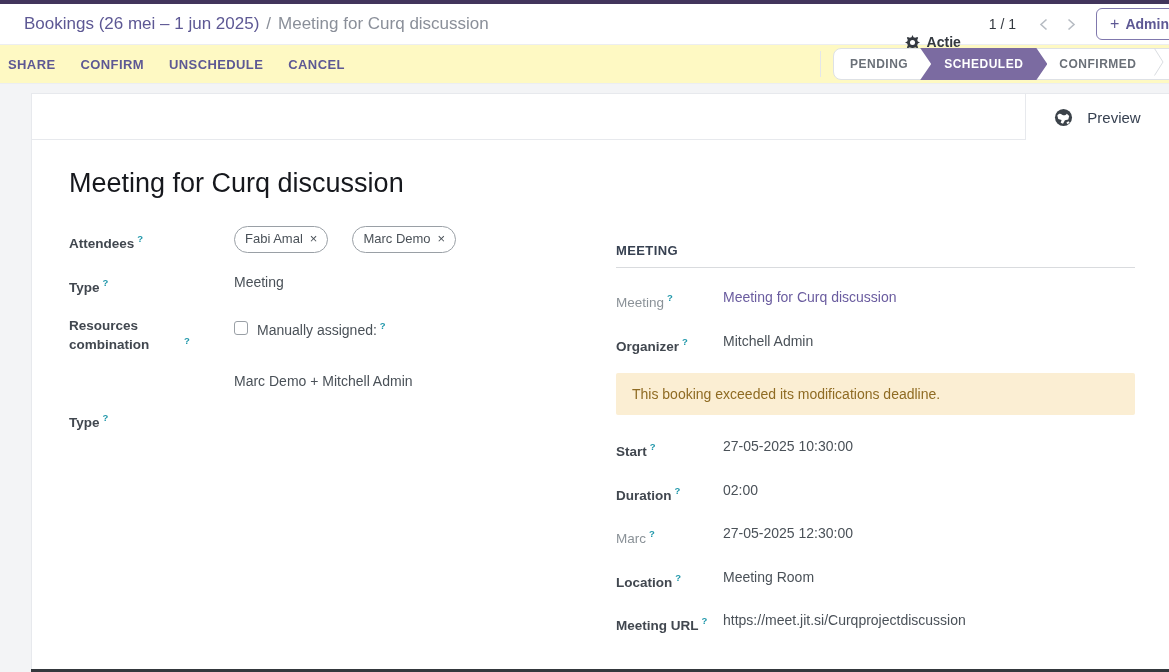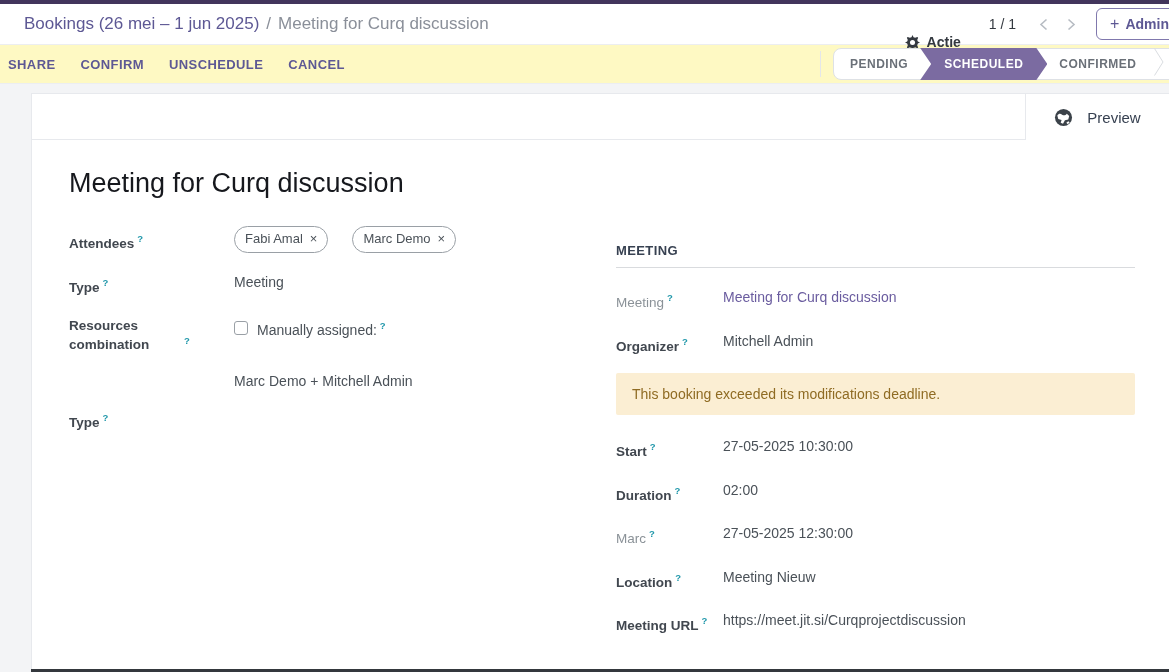--- a/index.html
+++ b/index.html
@@ -231,21 +231,21 @@
             <div class="fvalue">02:00</div>
           </div>
 
           <div class="field">
             <span class="flabel muted"><span>Marc</span><sup class="help">?</sup></span>
             <div class="fvalue">27-05-2025 12:30:00</div>
           </div>
 
           <div class="field">
             <span class="flabel"><span>Location</span><sup class="help">?</sup></span>
-            <div class="fvalue">Meeting Nieuw</div>
+            <div class="fvalue">Meeting Room</div>
           </div>
 
           <div class="field">
             <span class="flabel"><span>Meeting URL</span><sup class="help">?</sup></span>
             <div class="fvalue">https://meet.jit.si/Curqprojectdiscussion</div>
           </div>
         </div>
       </div>
     </div>
   </section>

